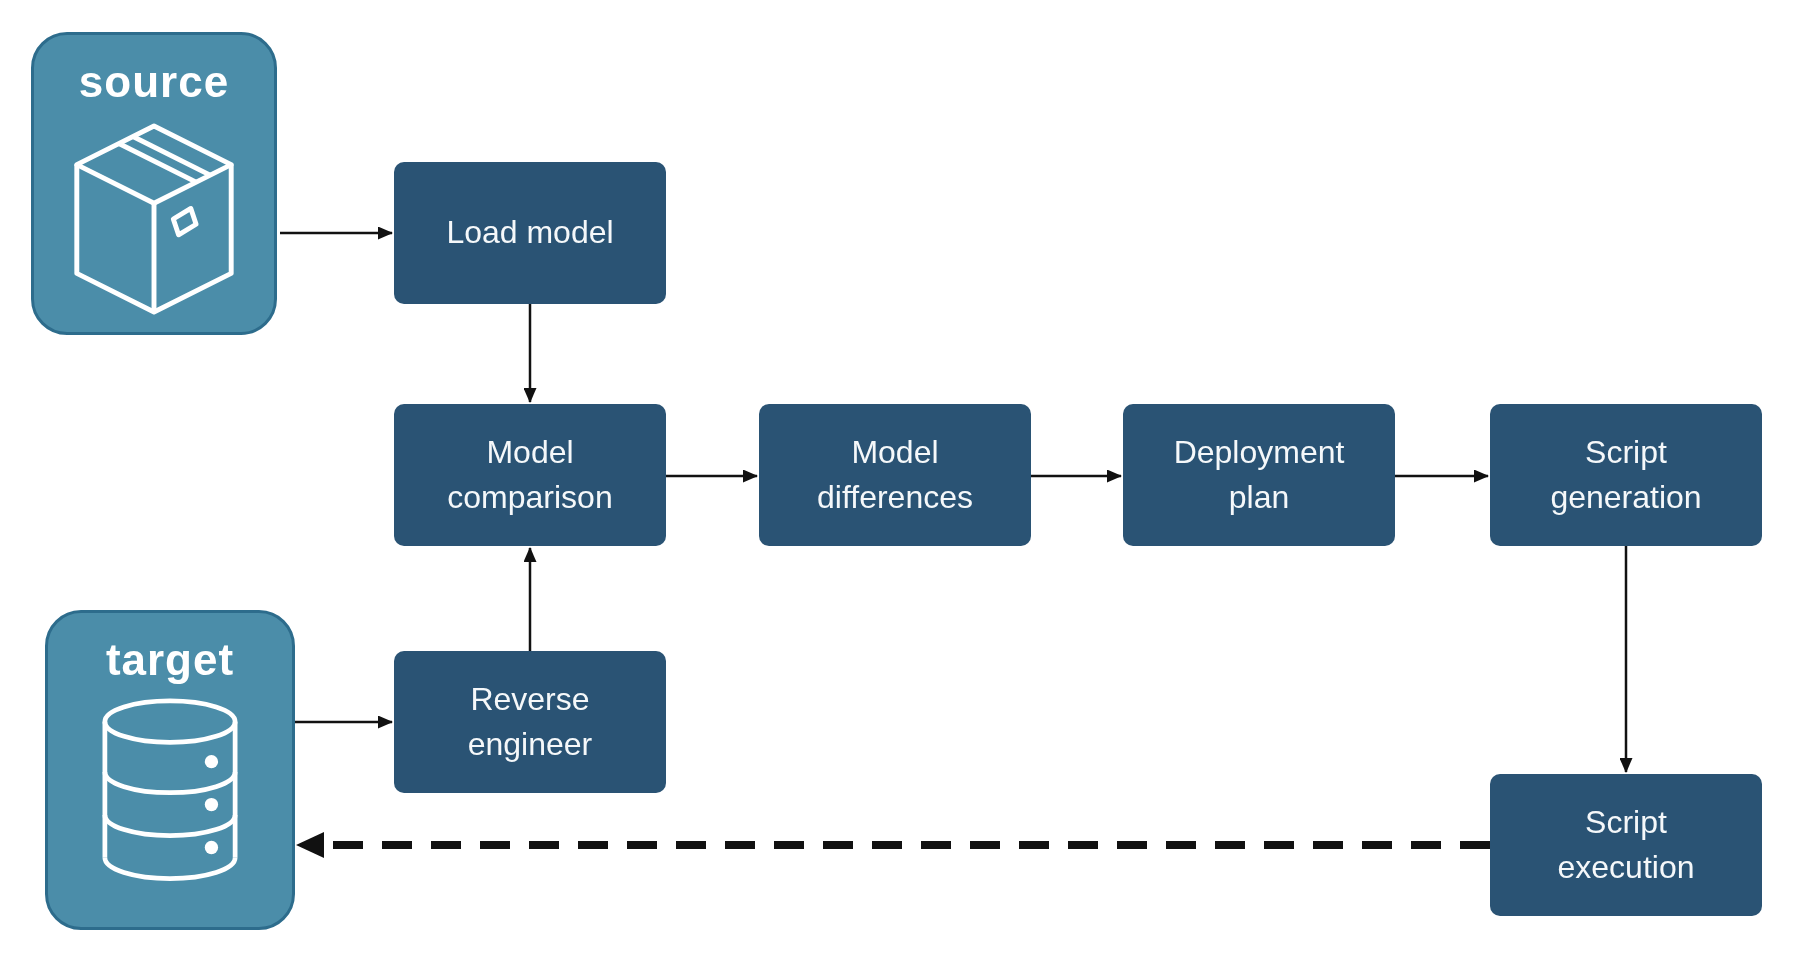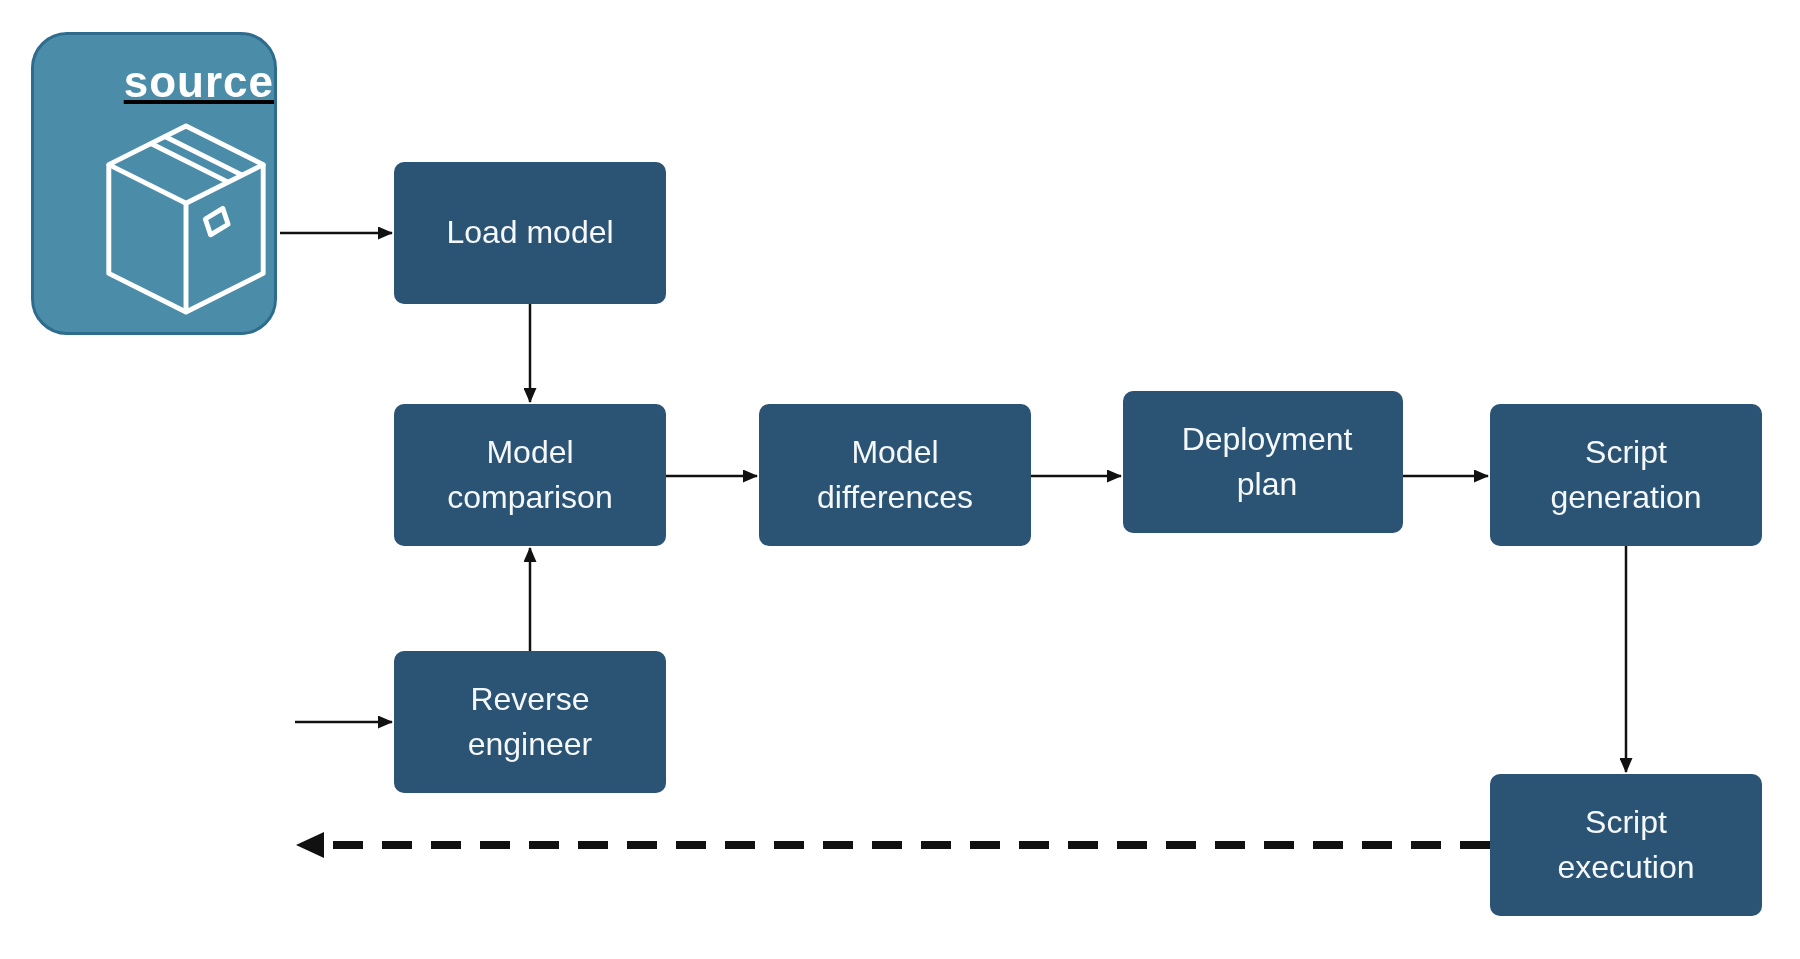--- a/index.html
+++ b/index.html
@@ -11,33 +11,33 @@
   .node-dark{
     position:absolute;width:272px;height:142px;z-index:2;
     background:#2A5374;border-radius:10px;
     color:#F5F8FA;font-size:32px;line-height:1.42;
     display:flex;align-items:center;justify-content:center;
     text-align:center;white-space:pre-line;
   }
   .node-light{
     position:absolute;z-index:2;background:#4B8DA9;
     border:3px solid #2D6C8C;border-radius:36px;
-    display:flex;flex-direction:column;align-items:flex-end;box-sizing:border-box;text-decoration:underline;
+    display:flex;flex-direction:column;align-items:center;box-sizing:border-box;
   }
   .node-light .light-label{
     color:#FFFFFF;font-weight:bold;font-size:44px;margin-top:22px;letter-spacing:1px;
   }
   .node-light .icon{margin-top:12px;}
   
   #node-source{left:31px;top:32px;width:246px;height:303px;}
   #node-target{left:45px;top:610px;width:250px;height:320px;}
   #node-load-model{left:394px;top:162px;}
   #node-model-comparison{left:394px;top:404px;}
   #node-model-differences{left:759px;top:404px;}
-  #node-deployment-plan{left:1123px;top:391px;padding-left:8px;}
+  #node-deployment-plan{left:1123px;top:404px;}
   #node-script-generation{left:1490px;top:404px;}
   #node-reverse-engineer{left:394px;top:651px;}
   #node-script-execution{left:1490px;top:774px;}
 </style>
 </head>
 <body>
 
 <div class="canvas">
 
   <svg class="edges" viewBox="0 0 1800 959">
@@ -67,20 +67,34 @@
     <svg class="icon" width="176" height="200" viewBox="0 0 100 114" fill="none" stroke="#FFFFFF" stroke-width="2.8" stroke-linejoin="round">
       <polygon points="50,4 94,26 50,48 6,26"></polygon>
       <polyline points="6,26 6,88 50,110 94,88 94,26"></polyline>
       <line x1="50" y1="48" x2="50" y2="110"></line>
       <line x1="30" y1="14" x2="74" y2="36"></line>
       <line x1="38" y1="10" x2="82" y2="32"></line>
       <path d="M61,57 L71,51 L74,60 L64,66 Z"></path>
     </svg>
   </div>
 
+  <div class="node-light" id="node-target">
+    <div class="light-label">target</div>
+    <svg class="icon" width="148" height="190" viewBox="0 0 100 127" fill="none" stroke="#FFFFFF" stroke-width="3.2">
+      <ellipse cx="50" cy="16" rx="44" ry="14"></ellipse>
+      <line x1="6" y1="16" x2="6" y2="108"></line>
+      <line x1="94" y1="16" x2="94" y2="108"></line>
+      <path d="M6,50 A44,14 0 0 0 94,50"></path>
+      <path d="M6,79 A44,14 0 0 0 94,79"></path>
+      <path d="M6,108 A44,14 0 0 0 94,108"></path>
+      <circle cx="78" cy="43" r="4.5" fill="#FFFFFF" stroke="none"></circle>
+      <circle cx="78" cy="72" r="4.5" fill="#FFFFFF" stroke="none"></circle>
+      <circle cx="78" cy="101" r="4.5" fill="#FFFFFF" stroke="none"></circle>
+    </svg>
+  </div>
 
   <div class="node-dark" id="node-load-model">Load model</div>
   <div class="node-dark" id="node-model-comparison">Model
 comparison</div>
   <div class="node-dark" id="node-model-differences">Model
 differences</div>
   <div class="node-dark" id="node-deployment-plan">Deployment
 plan</div>
   <div class="node-dark" id="node-script-generation">Script
 generation</div>

